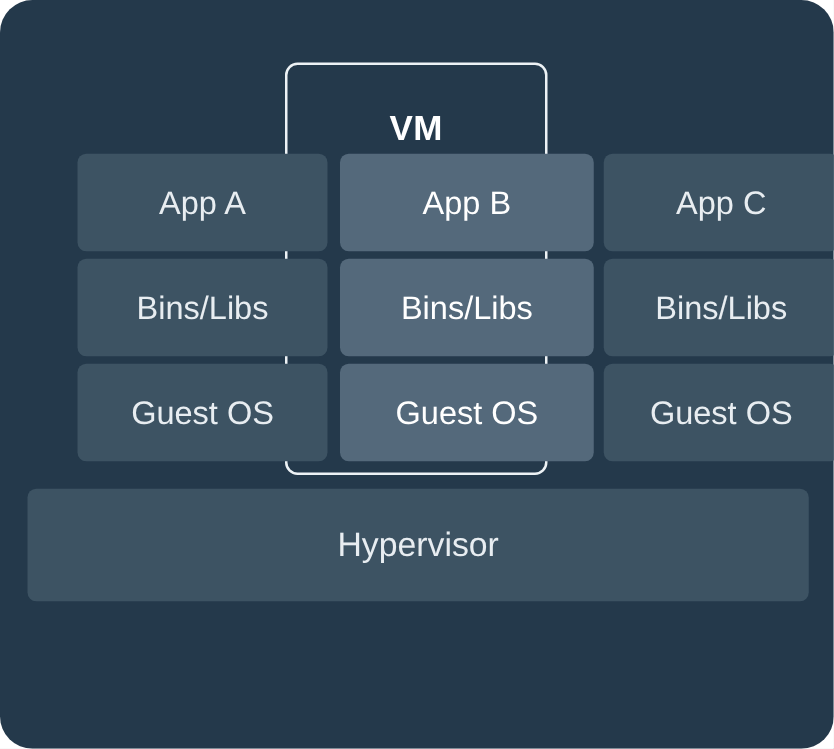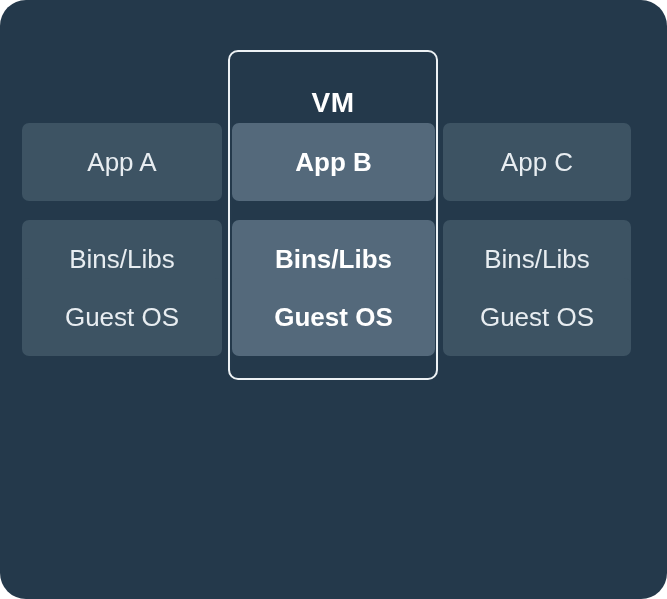--- a/index.html
+++ b/index.html
@@ -51,30 +51,31 @@
   .cell {
     position: absolute;
     height: 78px;
     border-radius: 7px;
     background: var(--box, #3D5363);
     display: flex;
     align-items: center;
     justify-content: center;
     font-size: 26px;
     color: var(--text, #E8EDF1);
+    margin-left: 40px;
   }
   .c-left  { left: 22px;  width: 200px; }
   .c-mid   { left: 232px; width: 203px; }
   .c-right { left: 443px; width: 188px; }
   .r-1 { top: 123px; }
-  .r-2 { top: 220px; }
-  .r-3 { top: 278px; }
+  .r-2 { top: 207px; }
+  .r-3 { top: 291px; }
   .cell.hl {
     background: var(--box-highlight, #54697B);
-    font-weight: 700;
+    font-weight: 400;
     color: var(--text-bold, #FFFFFF);
   }
   .bar {
     position: absolute;
     left: 22px;
     width: 625px;
     border-radius: 7px;
     background: var(--box, #3D5363);
     display: flex;
     align-items: center;
@@ -100,15 +101,16 @@
     <div class="cell c-left r-3">Guest OS</div>
 
     <div class="cell hl c-mid r-1">App B</div>
     <div class="cell hl c-mid r-2">Bins/Libs</div>
     <div class="cell hl c-mid r-3">Guest OS</div>
 
     <div class="cell c-right r-1">App C</div>
     <div class="cell c-right r-2">Bins/Libs</div>
     <div class="cell c-right r-3">Guest OS</div>
 
+    <div class="bar bar-hypervisor">Hypervisor</div>
 
   </div>
 </div>
 
 </body></html>

